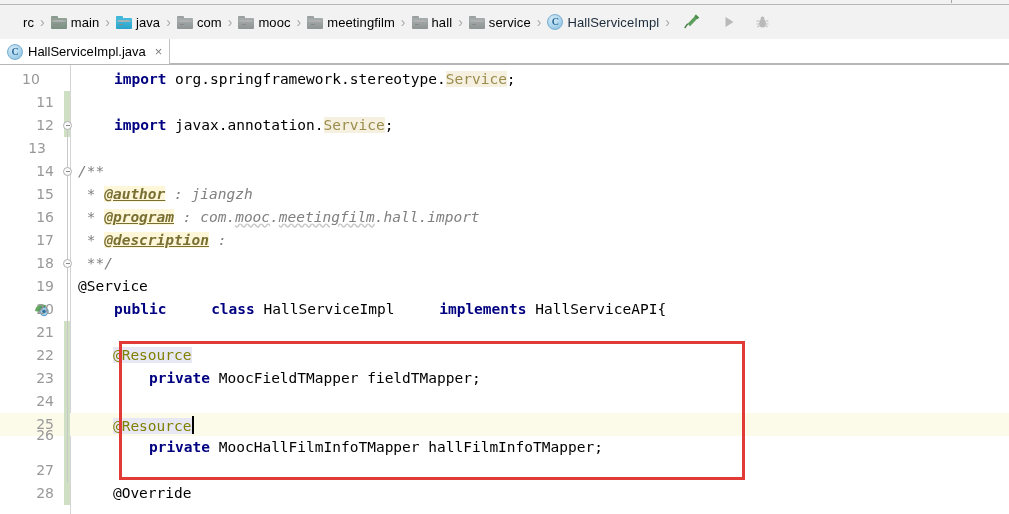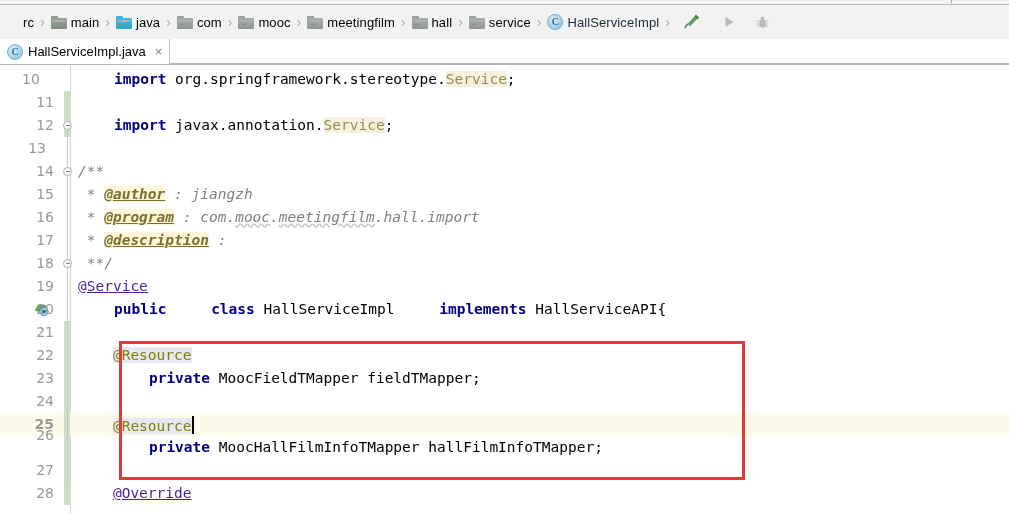--- a/index.html
+++ b/index.html
@@ -152,21 +152,21 @@
 
   
   .caret{
     position:absolute;width:2px;height:18px;background:#000;
     top:2px;
   }
 
   
   .kw{color:#000080;font-weight:bold;margin-left:36px;}
   .plain{color:#000000;}
-  .anno{color:#4c1d95;text-decoration:underline;}
+  .anno{color:#000000;}
   .anno-hl{color:#808000;background:#e8e8f5;}
   .cls{color:#9a8c4b;background:#f5f0e0;}
   .cmt{color:#808080;font-style:italic;}
   .jdoc-tag{
     color:#7a6f33;font-weight:bold;font-style:italic;
     background:#fdf6d8;text-decoration:underline;
   }
   .cmt-sq{
     color:#808080;font-style:italic;
     text-decoration:underline;text-decoration-style:wavy;
@@ -342,21 +342,21 @@
         <div class="lnum" style="top: 233px; left: 8px;">20</div>
         <div class="row" style="top: 233px; left: 78px;"><span class="kw">public</span><span class="plain"> </span><span class="kw">class</span><span class="plain"> HallServiceImpl </span><span class="kw">implements</span><span class="plain"> HallServiceAPI{</span></div>
         <div class="lnum" style="top: 256px; left: 8px;">21</div>
         <div class="row" style="top: 256px; left: 78px;"></div>
         <div class="lnum" style="top: 279px; left: 8px;">22</div>
         <div class="row" style="top: 279px; left: 78px;"><span class="plain">    </span><span class="anno-hl">@Resource</span></div>
         <div class="lnum" style="top: 302px; left: 8px;">23</div>
         <div class="row" style="top: 302px; left: 78px;"><span class="plain">    </span><span class="kw">private</span><span class="plain"> MoocFieldTMapper fieldTMapper;</span></div>
         <div class="lnum" style="top: 325px; left: 8px;">24</div>
         <div class="row" style="top: 325px; left: 78px;"></div>
-        <div class="lnum" style="top: 348px; left: 8px; font-weight: bold;">25</div>
+        <div class="lnum" style="top: 348px; left: 8px;">25</div>
         <div class="row" style="top: 348px; left: 78px;"><span class="plain">    </span><span class="anno-hl">@Resource</span><span class="caret" style="position: relative; display: inline-block; top: 3px;"></span></div>
         <div class="lnum" style="top: 359px; left: 8px;">26</div>
         <div class="row" style="top: 371px; left: 78px;"><span class="plain">    </span><span class="kw">private</span><span class="plain"> MoocHallFilmInfoTMapper hallFilmInfoTMapper;</span></div>
         <div class="lnum" style="top: 394px; left: 8px;">27</div>
         <div class="row" style="top: 394px; left: 78px;"></div>
         <div class="lnum" style="top: 417px; left: 8px;">28</div>
         <div class="row" style="top: 417px; left: 78px;"><span class="plain">    </span><span class="anno">@Override</span></div>
       </div>
     <div class="redbox" id="redbox" style="left: 119px; top: 276px; width: 626px; height: 139px; border-color: rgb(224, 59, 54);"></div>
   </div>

